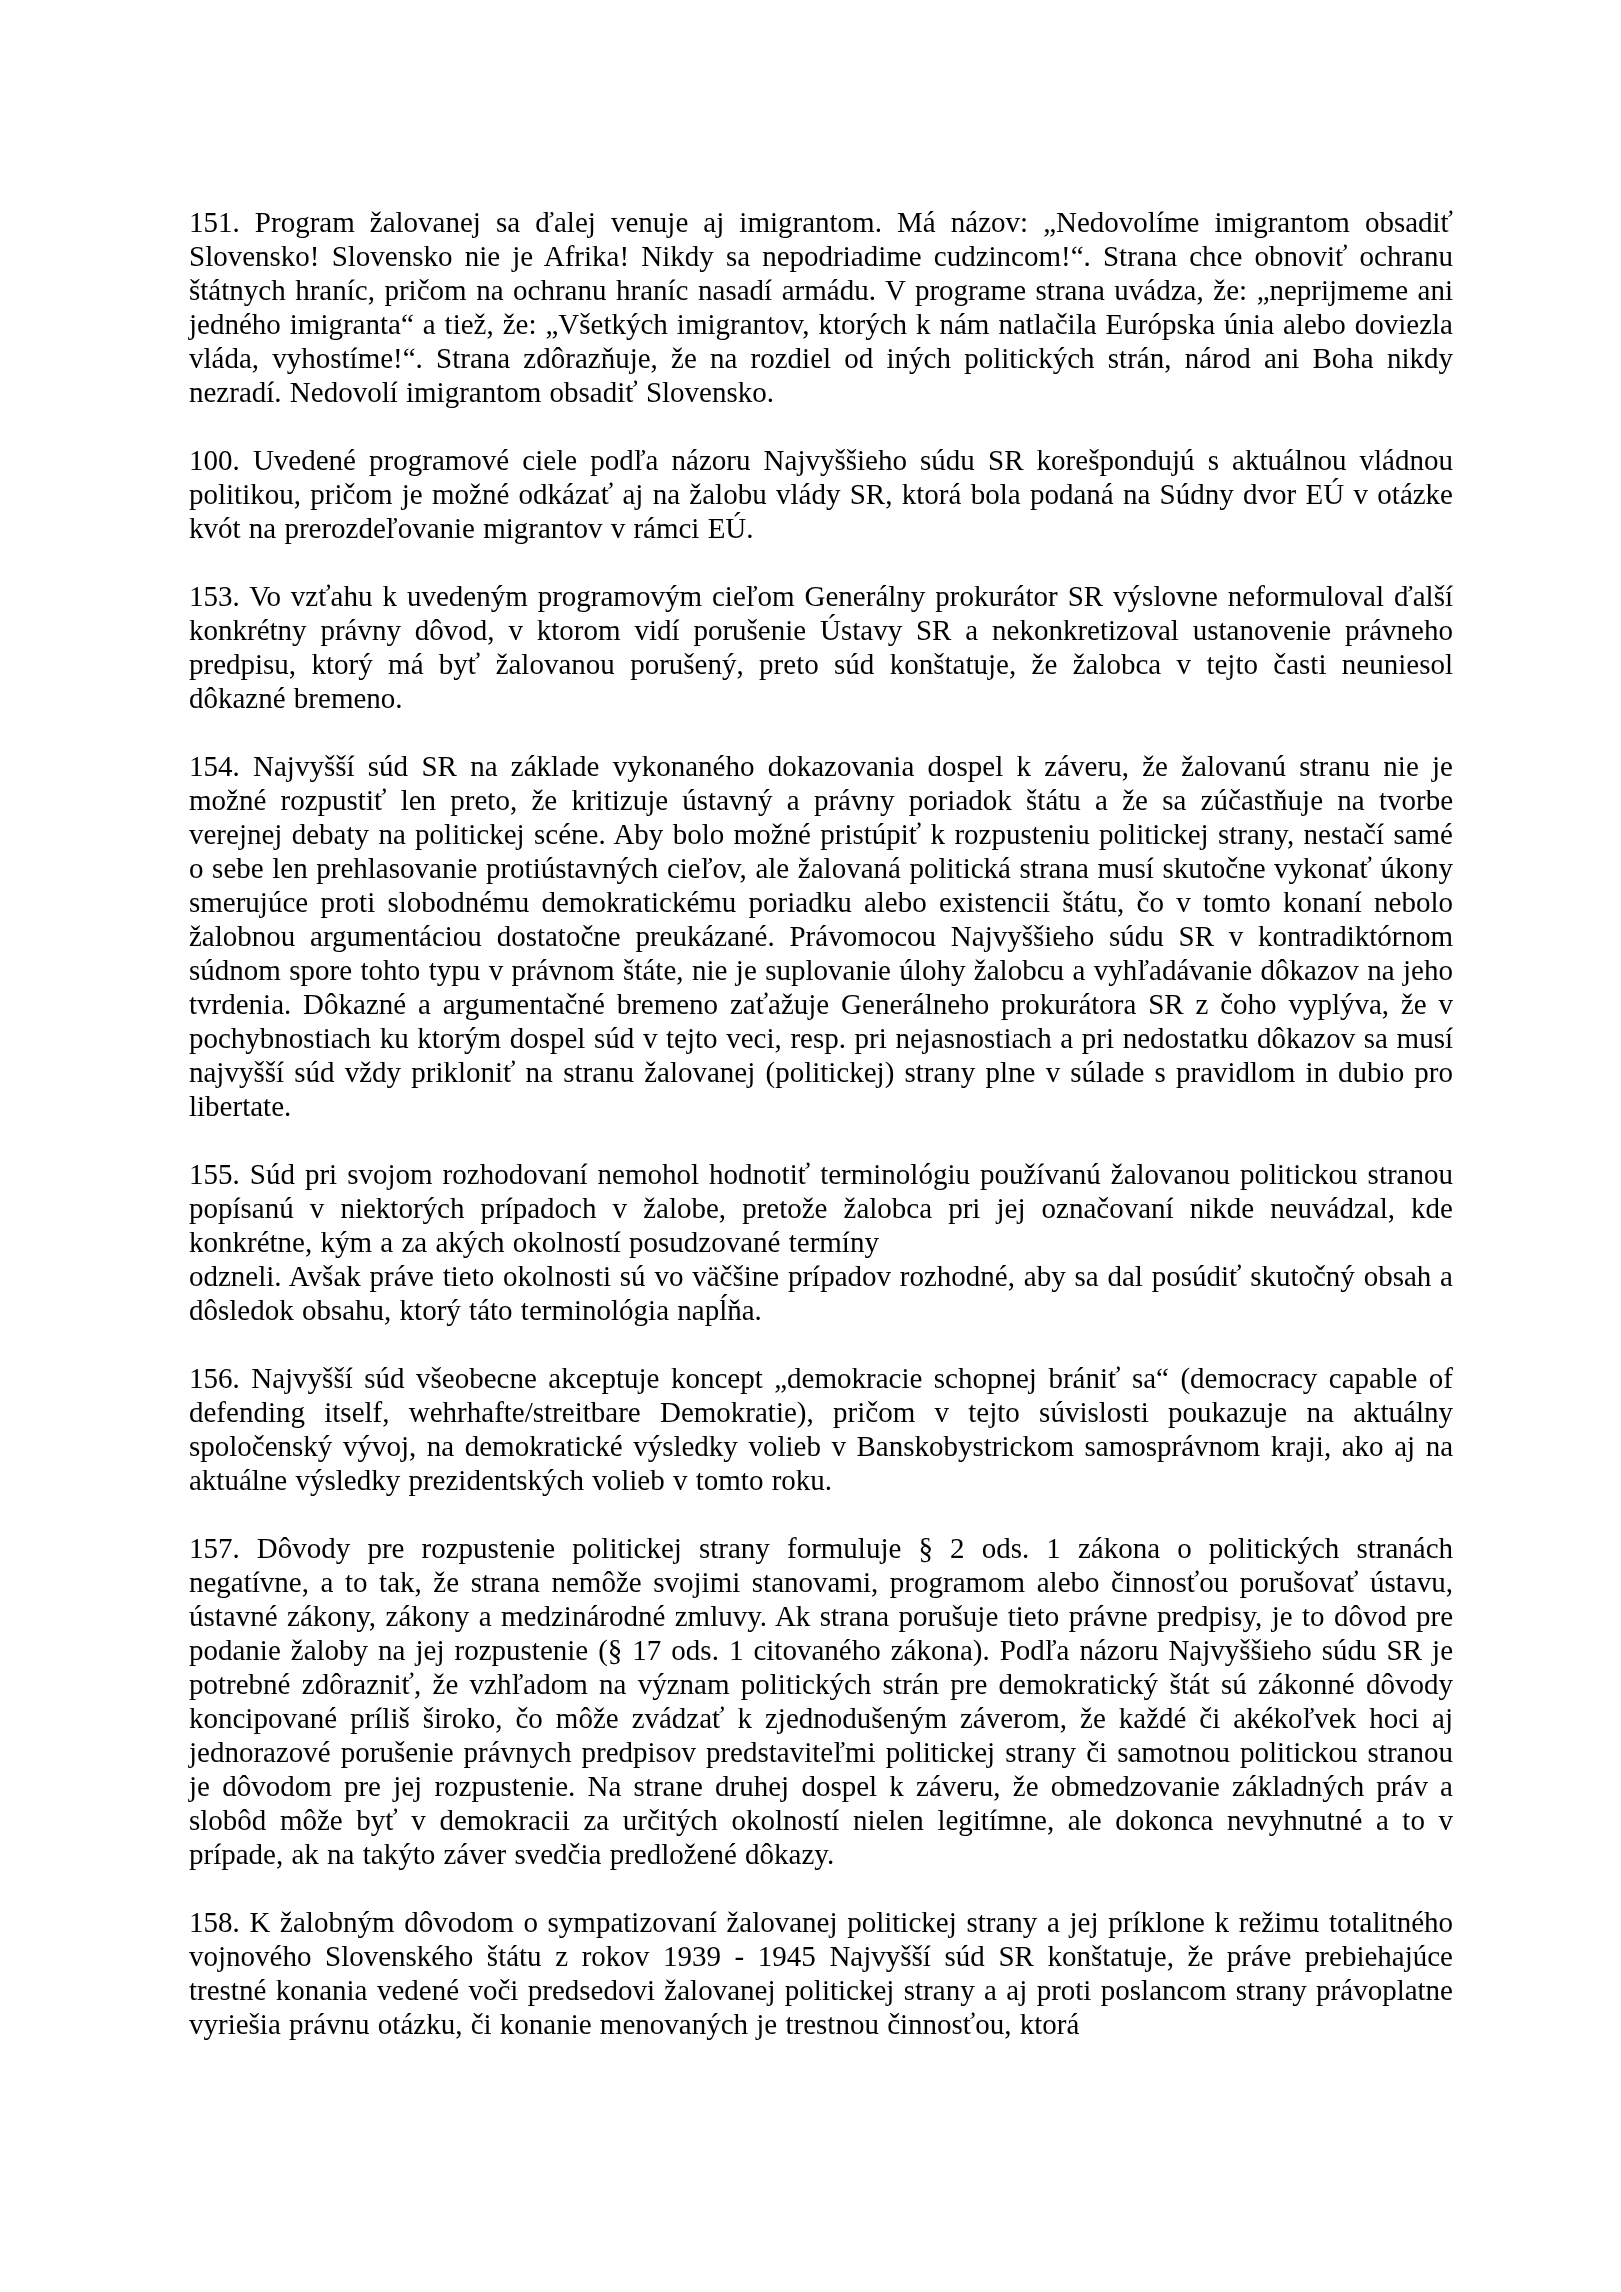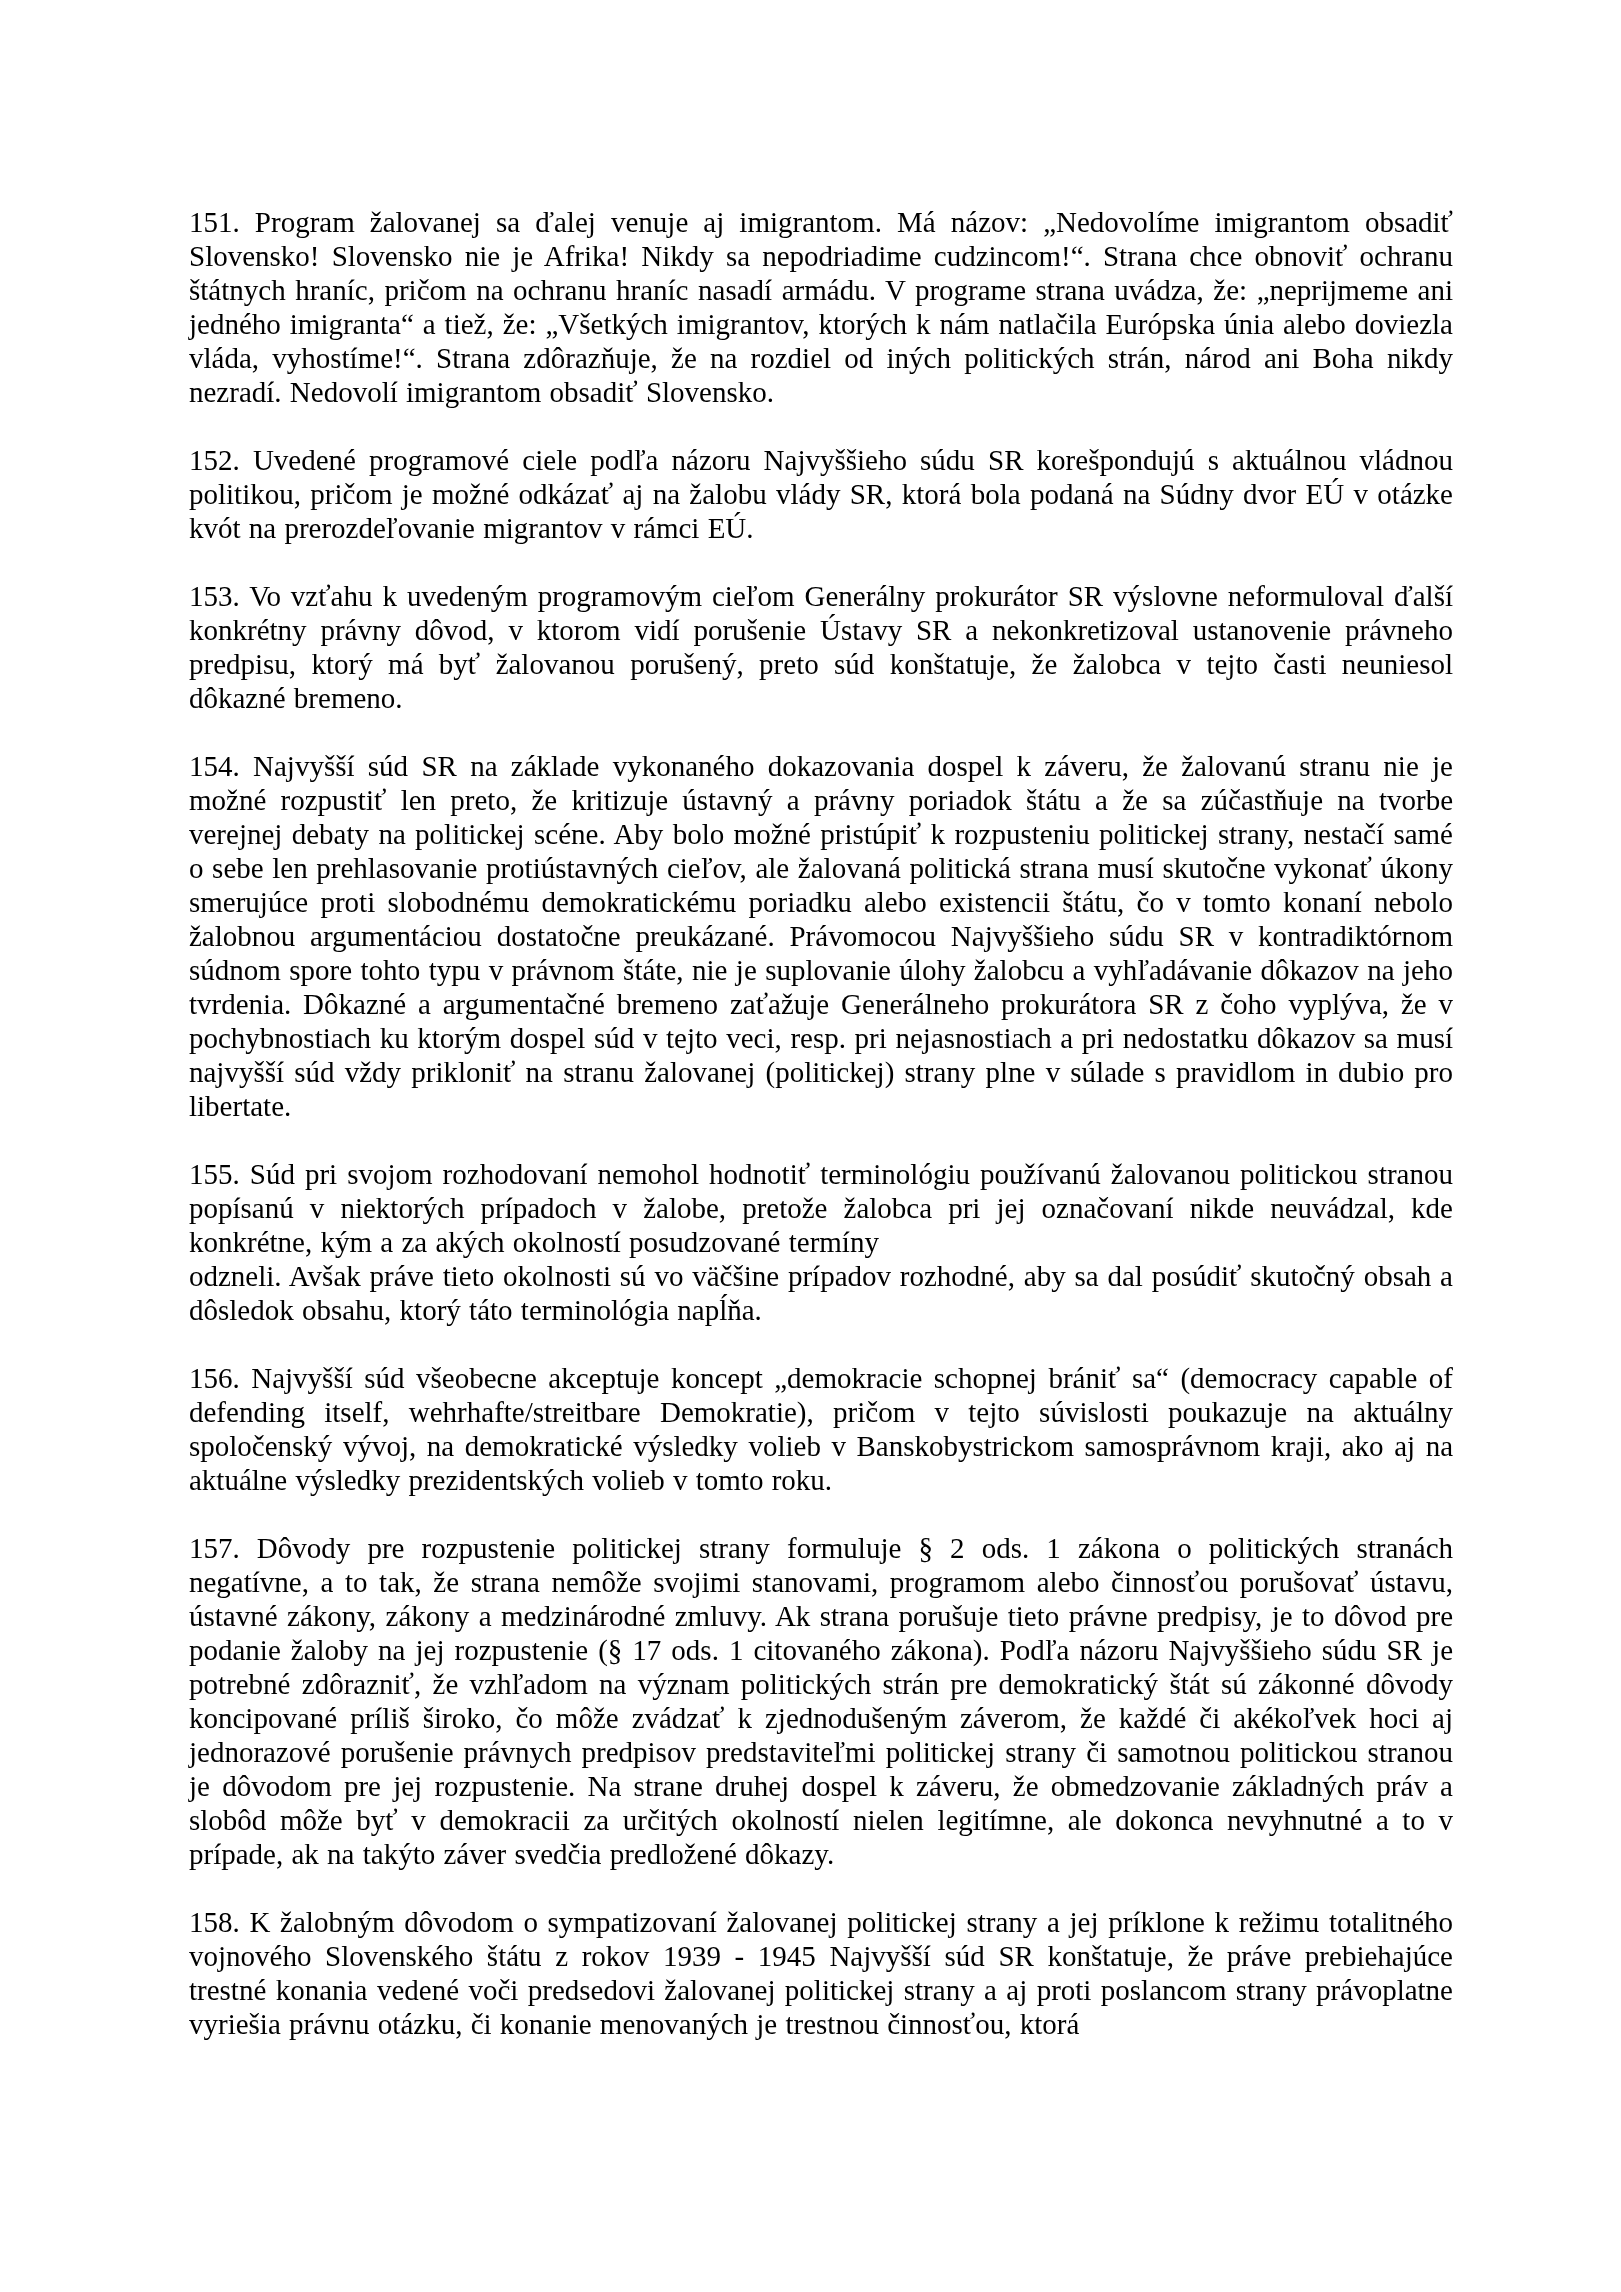--- a/index.html
+++ b/index.html
@@ -31,21 +31,21 @@
     margin: 0 0 34px 0;
     word-spacing: 1px;
   }
 </style>
 </head>
 <body>
 
 <div class="page">
   <div class="doc-body">
       <div class="paragraph"><span>151. Program žalovanej sa ďalej venuje aj imigrantom. Má názov: „Nedovolíme imigrantom obsadiť Slovensko! Slovensko nie je Afrika! Nikdy sa nepodriadime cudzincom!“. Strana chce obnoviť ochranu štátnych hraníc, pričom na ochranu hraníc nasadí armádu. V programe strana uvádza, že: „neprijmeme ani jedného imigranta“ a tiež, že: „Všetkých imigrantov, ktorých k nám natlačila Európska únia alebo doviezla vláda, vyhostíme!“. Strana zdôrazňuje, že na rozdiel od iných politických strán, národ ani Boha nikdy nezradí. Nedovolí imigrantom obsadiť Slovensko.</span></div>
-      <div class="paragraph"><span>152. Uvedené programové ciele podľa názoru Najvyššieho súdu SR korešpondujú s aktuálnou vládnou politikou, pričom je možné odkázať aj na žalobu vlády SR, ktorá bola podaná na Súdny dvor EÚ v otázke kvót na prerozdeľovanie migrantov v rámci EÚ.</span></div>
+      <div class="paragraph"><span>100. Uvedené programové ciele podľa názoru Najvyššieho súdu SR korešpondujú s aktuálnou vládnou politikou, pričom je možné odkázať aj na žalobu vlády SR, ktorá bola podaná na Súdny dvor EÚ v otázke kvót na prerozdeľovanie migrantov v rámci EÚ.</span></div>
       <div class="paragraph"><span>153. Vo vzťahu k uvedeným programovým cieľom Generálny prokurátor SR výslovne neformuloval ďalší konkrétny právny dôvod, v ktorom vidí porušenie Ústavy SR a nekonkretizoval ustanovenie právneho predpisu, ktorý má byť žalovanou porušený, preto súd konštatuje, že žalobca v tejto časti neuniesol dôkazné bremeno.</span></div>
       <div class="paragraph"><span>154. Najvyšší súd SR na základe vykonaného dokazovania dospel k záveru, že žalovanú stranu nie je možné rozpustiť len preto, že kritizuje ústavný a právny poriadok štátu a že sa zúčastňuje na tvorbe verejnej debaty na politickej scéne. Aby bolo možné pristúpiť k rozpusteniu politickej strany, nestačí samé o sebe len prehlasovanie protiústavných cieľov, ale žalovaná politická strana musí skutočne vykonať úkony smerujúce proti slobodnému demokratickému poriadku alebo existencii štátu, čo v tomto konaní nebolo žalobnou argumentáciou dostatočne preukázané. Právomocou Najvyššieho súdu SR v kontradiktórnom súdnom spore tohto typu v právnom štáte, nie je suplovanie úlohy žalobcu a vyhľadávanie dôkazov na jeho tvrdenia. Dôkazné a argumentačné bremeno zaťažuje Generálneho prokurátora SR z čoho vyplýva, že v pochybnostiach ku ktorým dospel súd v tejto veci, resp. pri nejasnostiach a pri nedostatku dôkazov sa musí najvyšší súd vždy prikloniť na stranu žalovanej (politickej) strany plne v súlade s pravidlom in dubio pro libertate.</span></div>
       <div class="paragraph"><span>155. Súd pri svojom rozhodovaní nemohol hodnotiť terminológiu používanú žalovanou politickou stranou popísanú v niektorých prípadoch v žalobe, pretože žalobca pri jej označovaní nikde neuvádzal, kde konkrétne, kým a za akých okolností posudzované termíny</span><br><span>odzneli. Avšak práve tieto okolnosti sú vo väčšine prípadov rozhodné, aby sa dal posúdiť skutočný obsah a dôsledok obsahu, ktorý táto terminológia napĺňa.</span></div>
       <div class="paragraph"><span>156. Najvyšší súd všeobecne akceptuje koncept „demokracie schopnej brániť sa“ (democracy capable of defending itself, wehrhafte/streitbare Demokratie), pričom v tejto súvislosti poukazuje na aktuálny spoločenský vývoj, na demokratické výsledky volieb v Banskobystrickom samosprávnom kraji, ako aj na aktuálne výsledky prezidentských volieb v tomto roku.</span></div>
       <div class="paragraph"><span>157. Dôvody pre rozpustenie politickej strany formuluje § 2 ods. 1 zákona o politických stranách negatívne, a to tak, že strana nemôže svojimi stanovami, programom alebo činnosťou porušovať ústavu, ústavné zákony, zákony a medzinárodné zmluvy. Ak strana porušuje tieto právne predpisy, je to dôvod pre podanie žaloby na jej rozpustenie (§ 17 ods. 1 citovaného zákona). Podľa názoru Najvyššieho súdu SR je potrebné zdôrazniť, že vzhľadom na význam politických strán pre demokratický štát sú zákonné dôvody koncipované príliš široko, čo môže zvádzať k zjednodušeným záverom, že každé či akékoľvek hoci aj jednorazové porušenie právnych predpisov predstaviteľmi politickej strany či samotnou politickou stranou je dôvodom pre jej rozpustenie. Na strane druhej dospel k záveru, že obmedzovanie základných práv a slobôd môže byť v demokracii za určitých okolností nielen legitímne, ale dokonca nevyhnutné a to v prípade, ak na takýto záver svedčia predložené dôkazy.</span></div>
       <div class="paragraph"><span>158. K žalobným dôvodom o sympatizovaní žalovanej politickej strany a jej príklone k režimu totalitného vojnového Slovenského štátu z rokov 1939 - 1945 Najvyšší súd SR konštatuje, že práve prebiehajúce trestné konania vedené voči predsedovi žalovanej politickej strany a aj proti poslancom strany právoplatne vyriešia právnu otázku, či konanie menovaných je trestnou činnosťou, ktorá</span></div>
     </div>
 </div>
 
 

